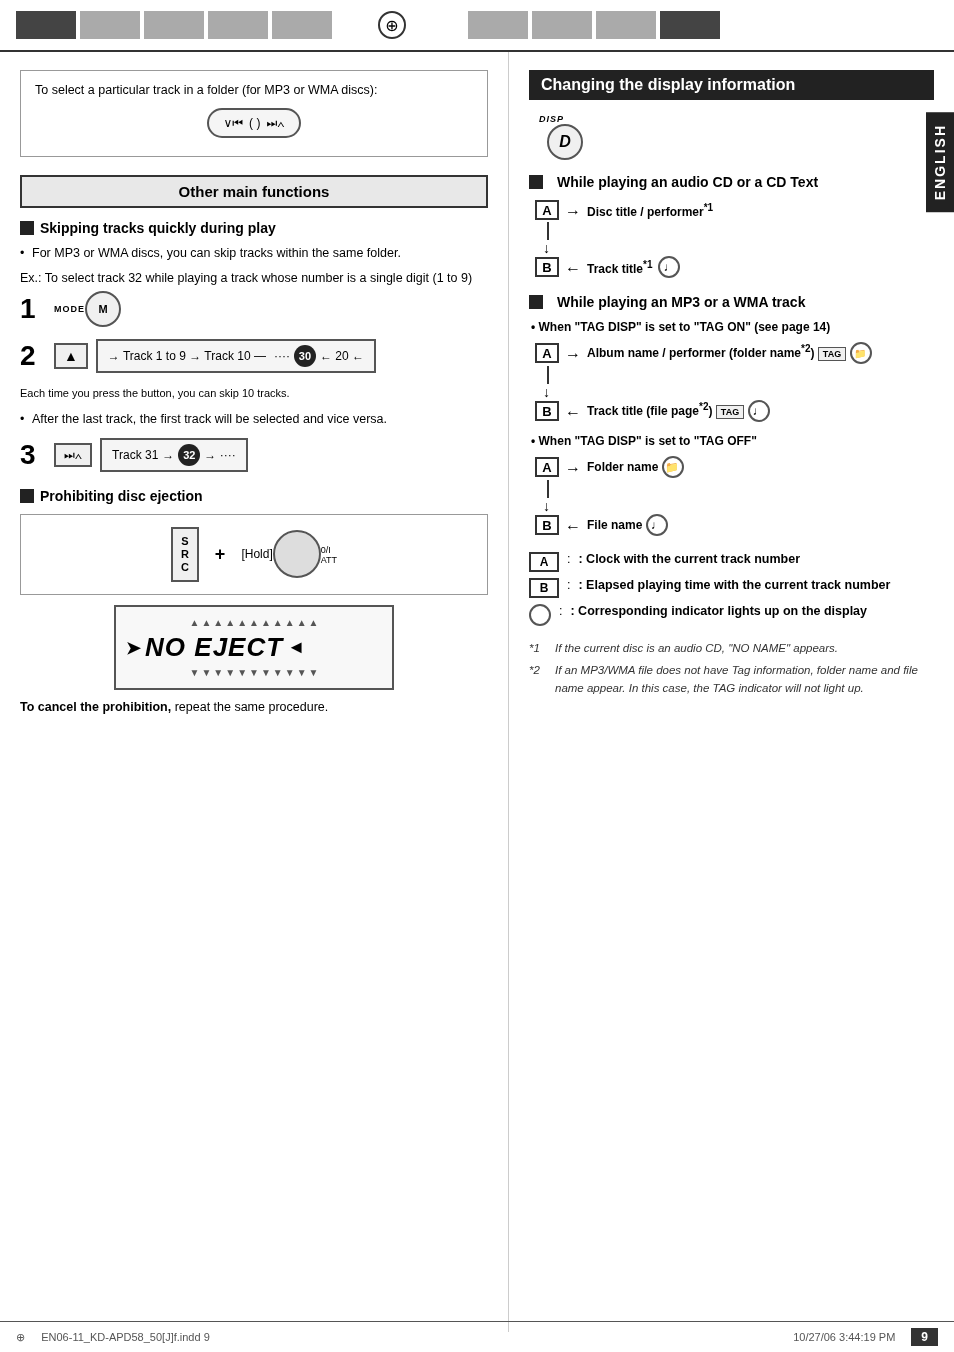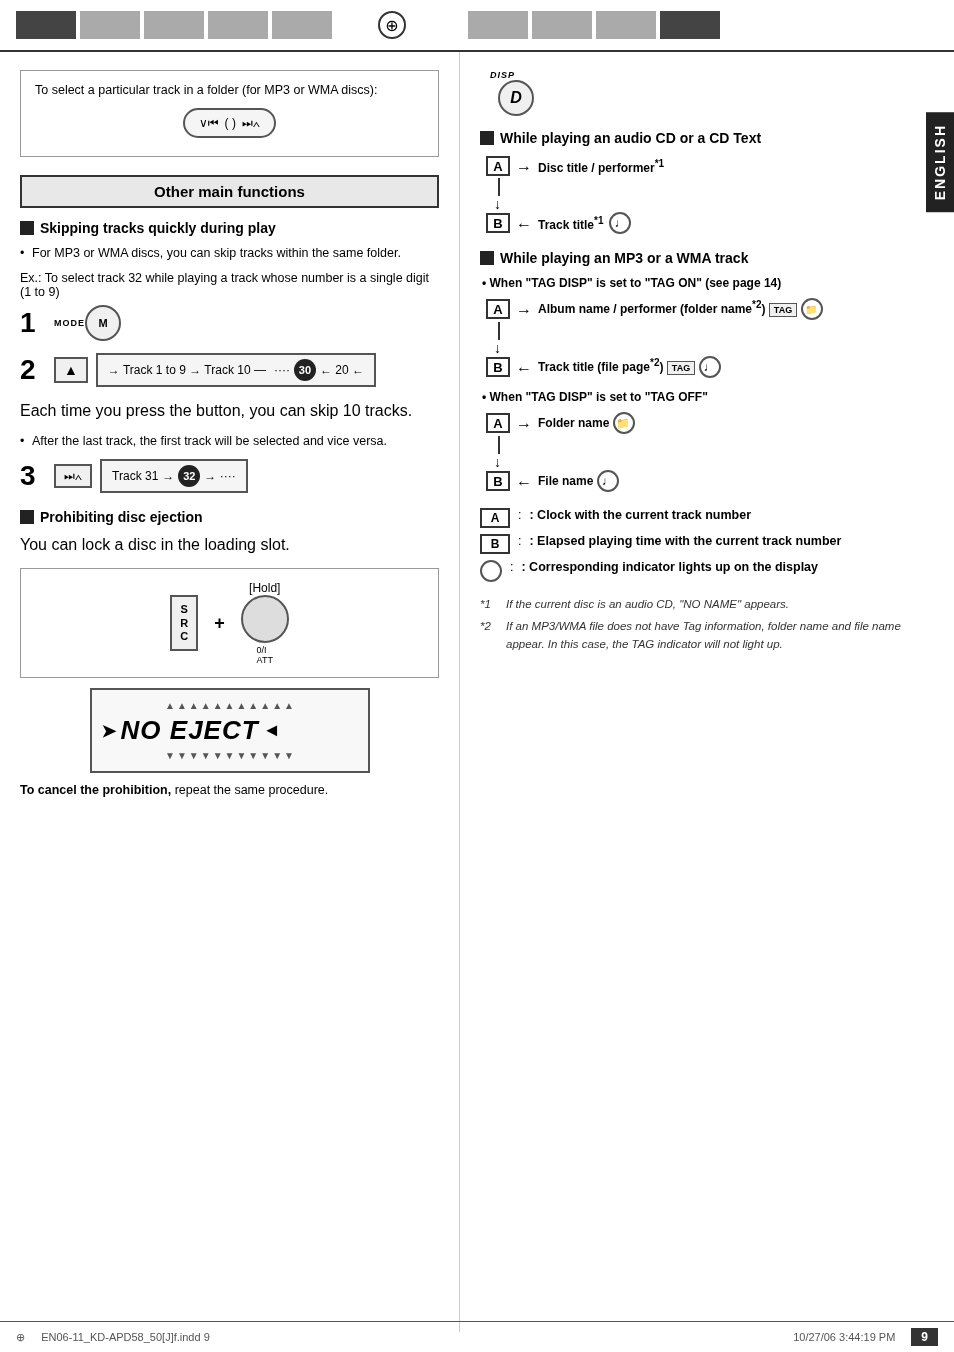--- a/index.html
+++ b/index.html
@@ -55,21 +55,21 @@
 
     
     .main-content {
       display: flex;
       padding: 0;
       min-height: 1280px;
     }
 
     
     .left-col {
-      width: 460px;
+      width: 509px;
       padding: 18px 20px;
       border-right: 1px solid #ccc;
     }
 
     
     .right-col {
       flex: 1;
       padding: 18px 20px;
       position: relative;
     }
@@ -138,21 +138,21 @@
     }
     .black-square {
       width: 14px;
       height: 14px;
       background: #222;
       display: inline-block;
       flex-shrink: 0;
     }
 
     .body-text {
-      font-size: 16px;
+      font-size: 11px;
       line-height: 1.55;
       margin-bottom: 8px;
     }
 
     .bullet-text {
       font-size: 12.5px;
       line-height: 1.55;
       margin-bottom: 8px;
       padding-left: 12px;
       position: relative;
@@ -366,21 +366,21 @@
 
     .right-subsection {
       margin-bottom: 16px;
     }
 
     .right-subsection-title {
       font-size: 14px;
       font-weight: bold;
       display: flex;
       align-items: center;
-      gap: 6px;
+      gap: 14px;
       margin-bottom: 10px;
     }
 
     .ab-label {
       border: 2px solid #333;
       width: 24px;
       height: 20px;
       display: flex;
       align-items: center;
       justify-content: center;
@@ -595,28 +595,27 @@
         </div>
       </div>
     </div>
 
     <div class="prohibit-section">
       <div class="subsection-title">
         <span class="black-square"></span>
         <span>Prohibiting disc ejection</span>
       </div>
 
-      <div class="body-text">You can lock a disc in the loading slot.</div>
 
       <div class="prohibit-diagram">
         <div style="display:flex;flex-direction:column;align-items:center;">
           <div class="src-btn">S<br>R<br>C</div>
         </div>
         <span class="plus-sign">+</span>
-        <div style="display:flex;flex-direction:column;align-items:center;">
+        <div style="display:flex;flex-direction:row;align-items:center;">
           <div class="hold-label">[Hold]</div>
           <div class="circle-btn"></div>
           <div class="small-indicator">0/I<br>ATT</div>
         </div>
       </div>
 
       <div class="no-eject-box">
         <div class="no-eject-arrows-top">
           <span class="eject-arrow-up">▲</span>
           <span class="eject-arrow-up">▲</span>
@@ -657,20 +656,23 @@
     </div>
 
   </div>
 
   <div class="right-col">
 
     <div class="english-sidebar">
       <span>ENGLISH</span>
     </div>
 
+    <div class="section-header-right">
+      <span>Changing the display information</span>
+    </div>
 
     <div style="display:flex;flex-direction:column;align-items:flex-start;margin-bottom:14px;margin-left:10px;font-style:italic;">
       <span class="disp-label">DISP</span>
       <div class="disp-btn">
         <span>D</span>
       </div>
     </div>
 
     <div class="right-subsection">
       <div class="right-subsection-title">

